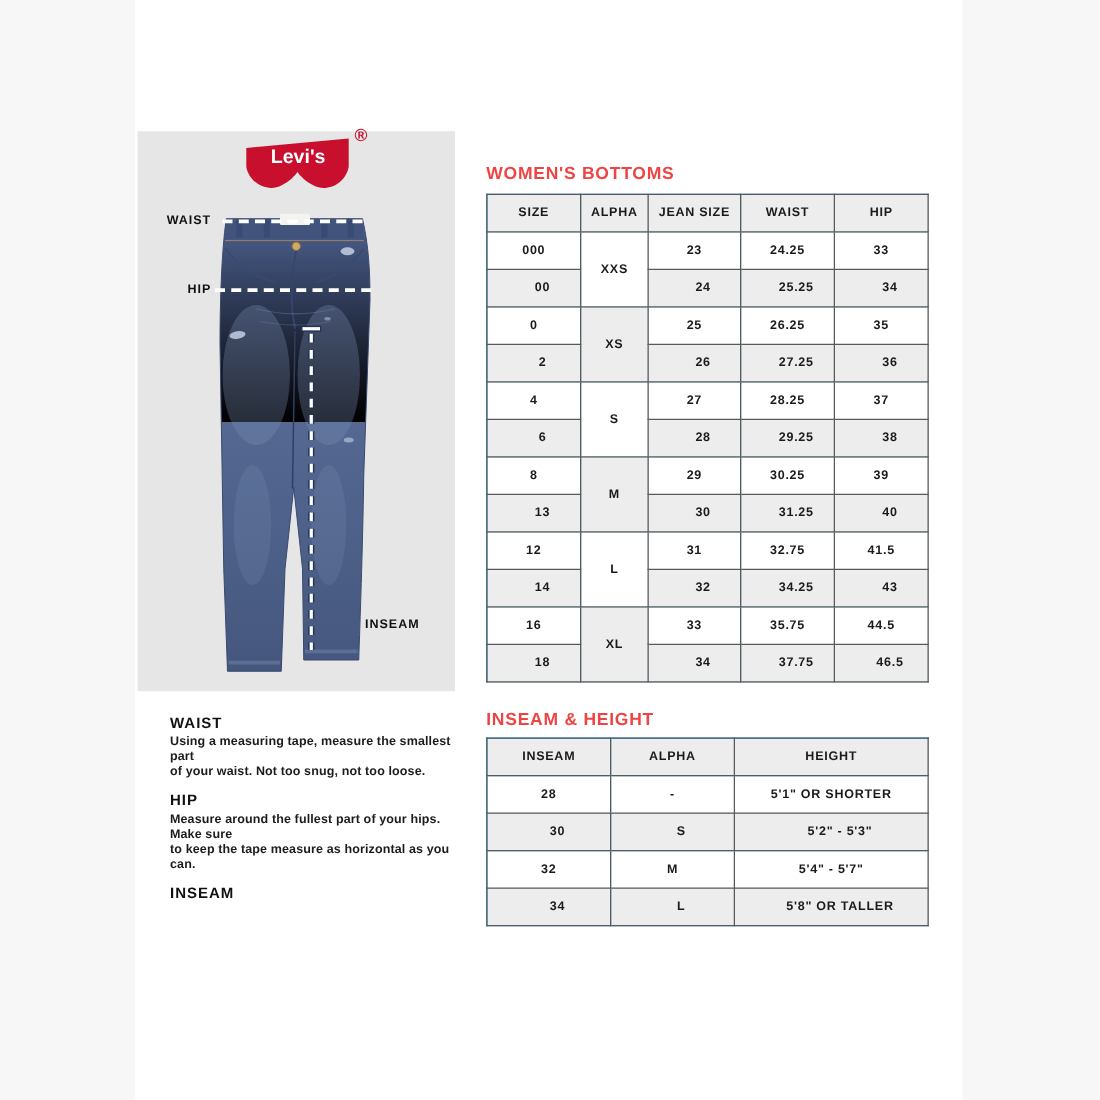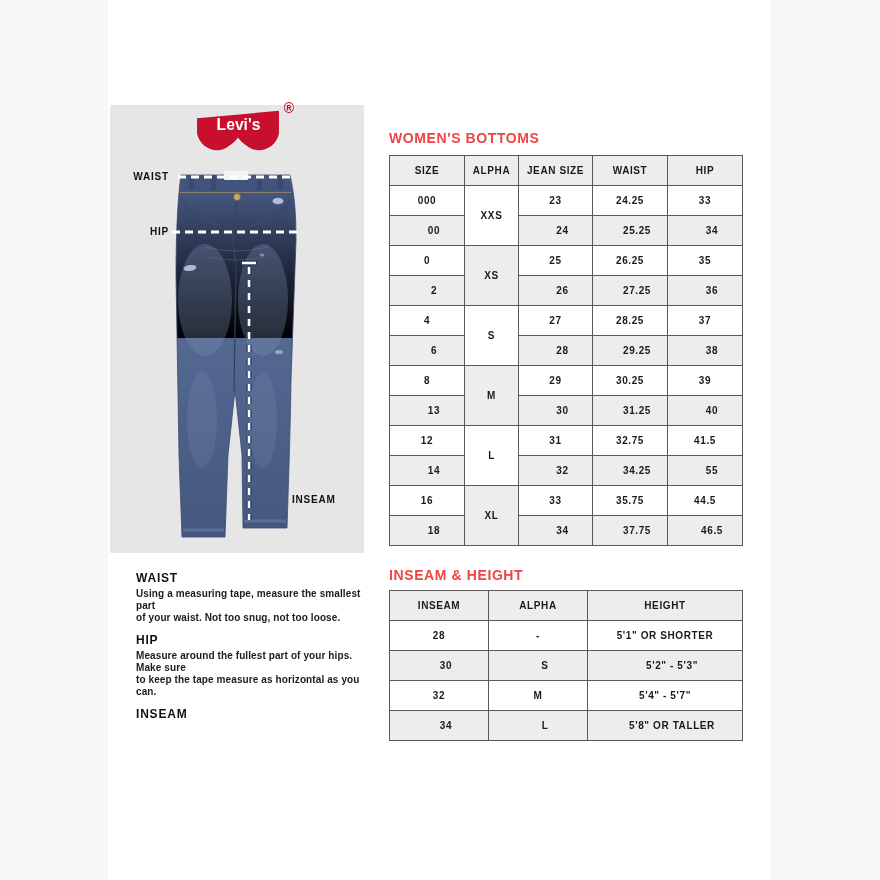--- a/index.html
+++ b/index.html
@@ -225,21 +225,21 @@
           <td>12</td>
           <td rowspan="2" class="alpha-cell">L</td>
           <td>31</td>
           <td>32.75</td>
           <td>41.5</td>
         </tr>
         <tr class="alt">
           <td>14</td>
           <td>32</td>
           <td>34.25</td>
-          <td>55</td>
+          <td>43</td>
         </tr>
         <tr>
           <td>16</td>
           <td rowspan="2" class="alpha-cell altg">XL</td>
           <td>33</td>
           <td>35.75</td>
           <td>44.5</td>
         </tr>
         <tr class="alt">
           <td>18</td>

